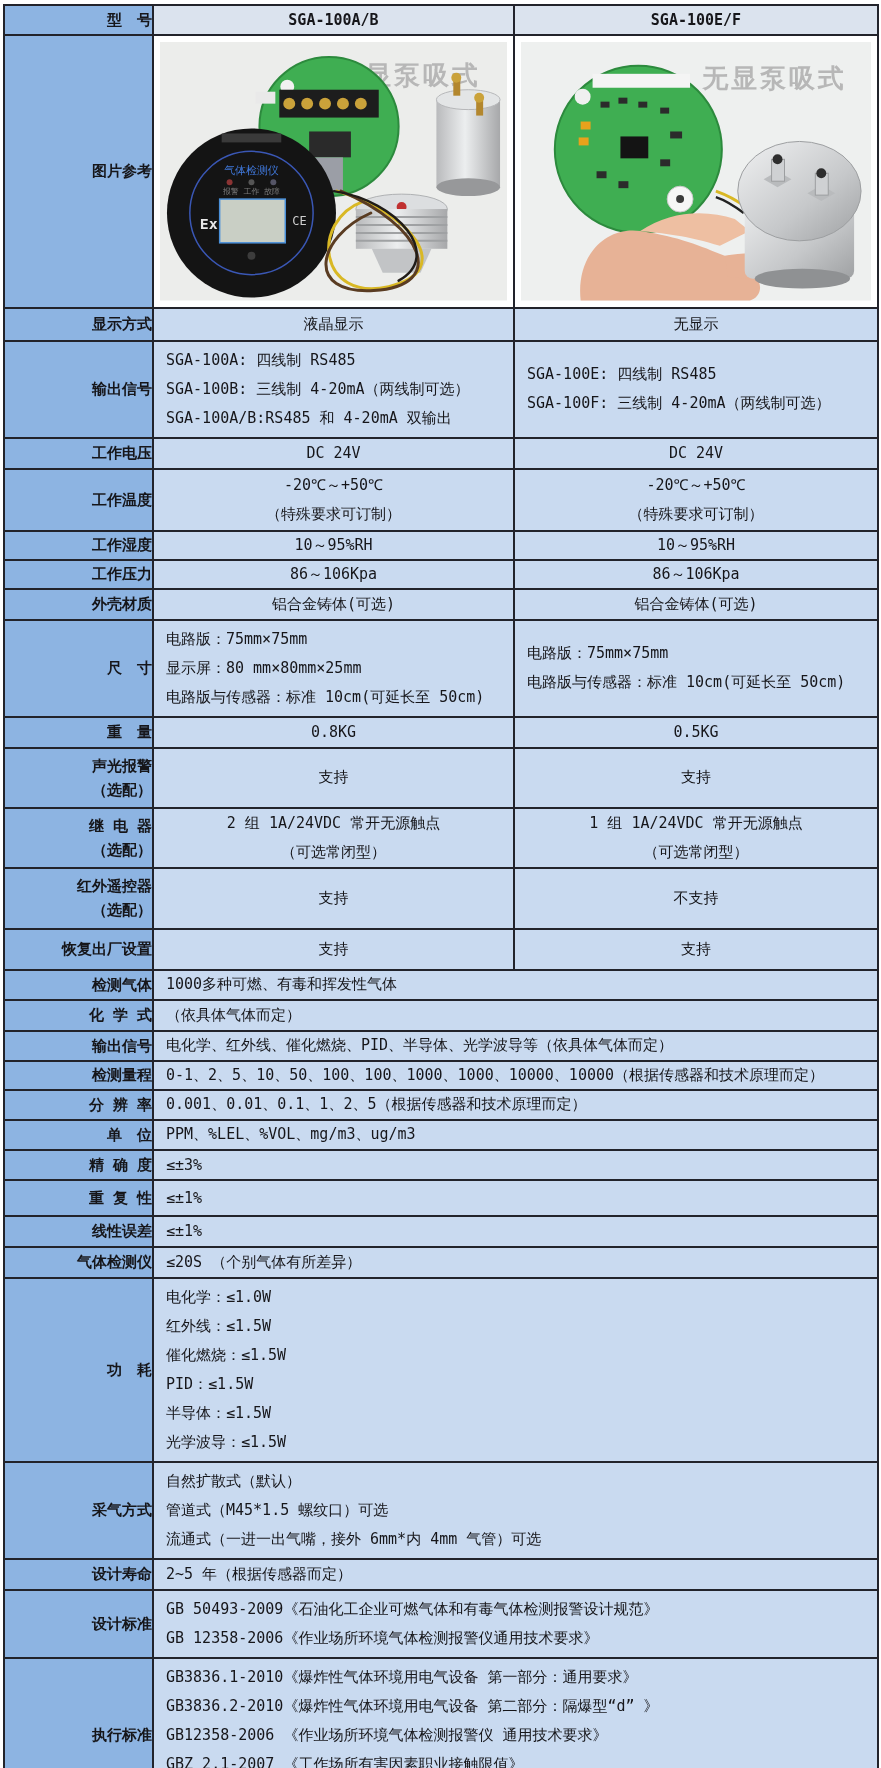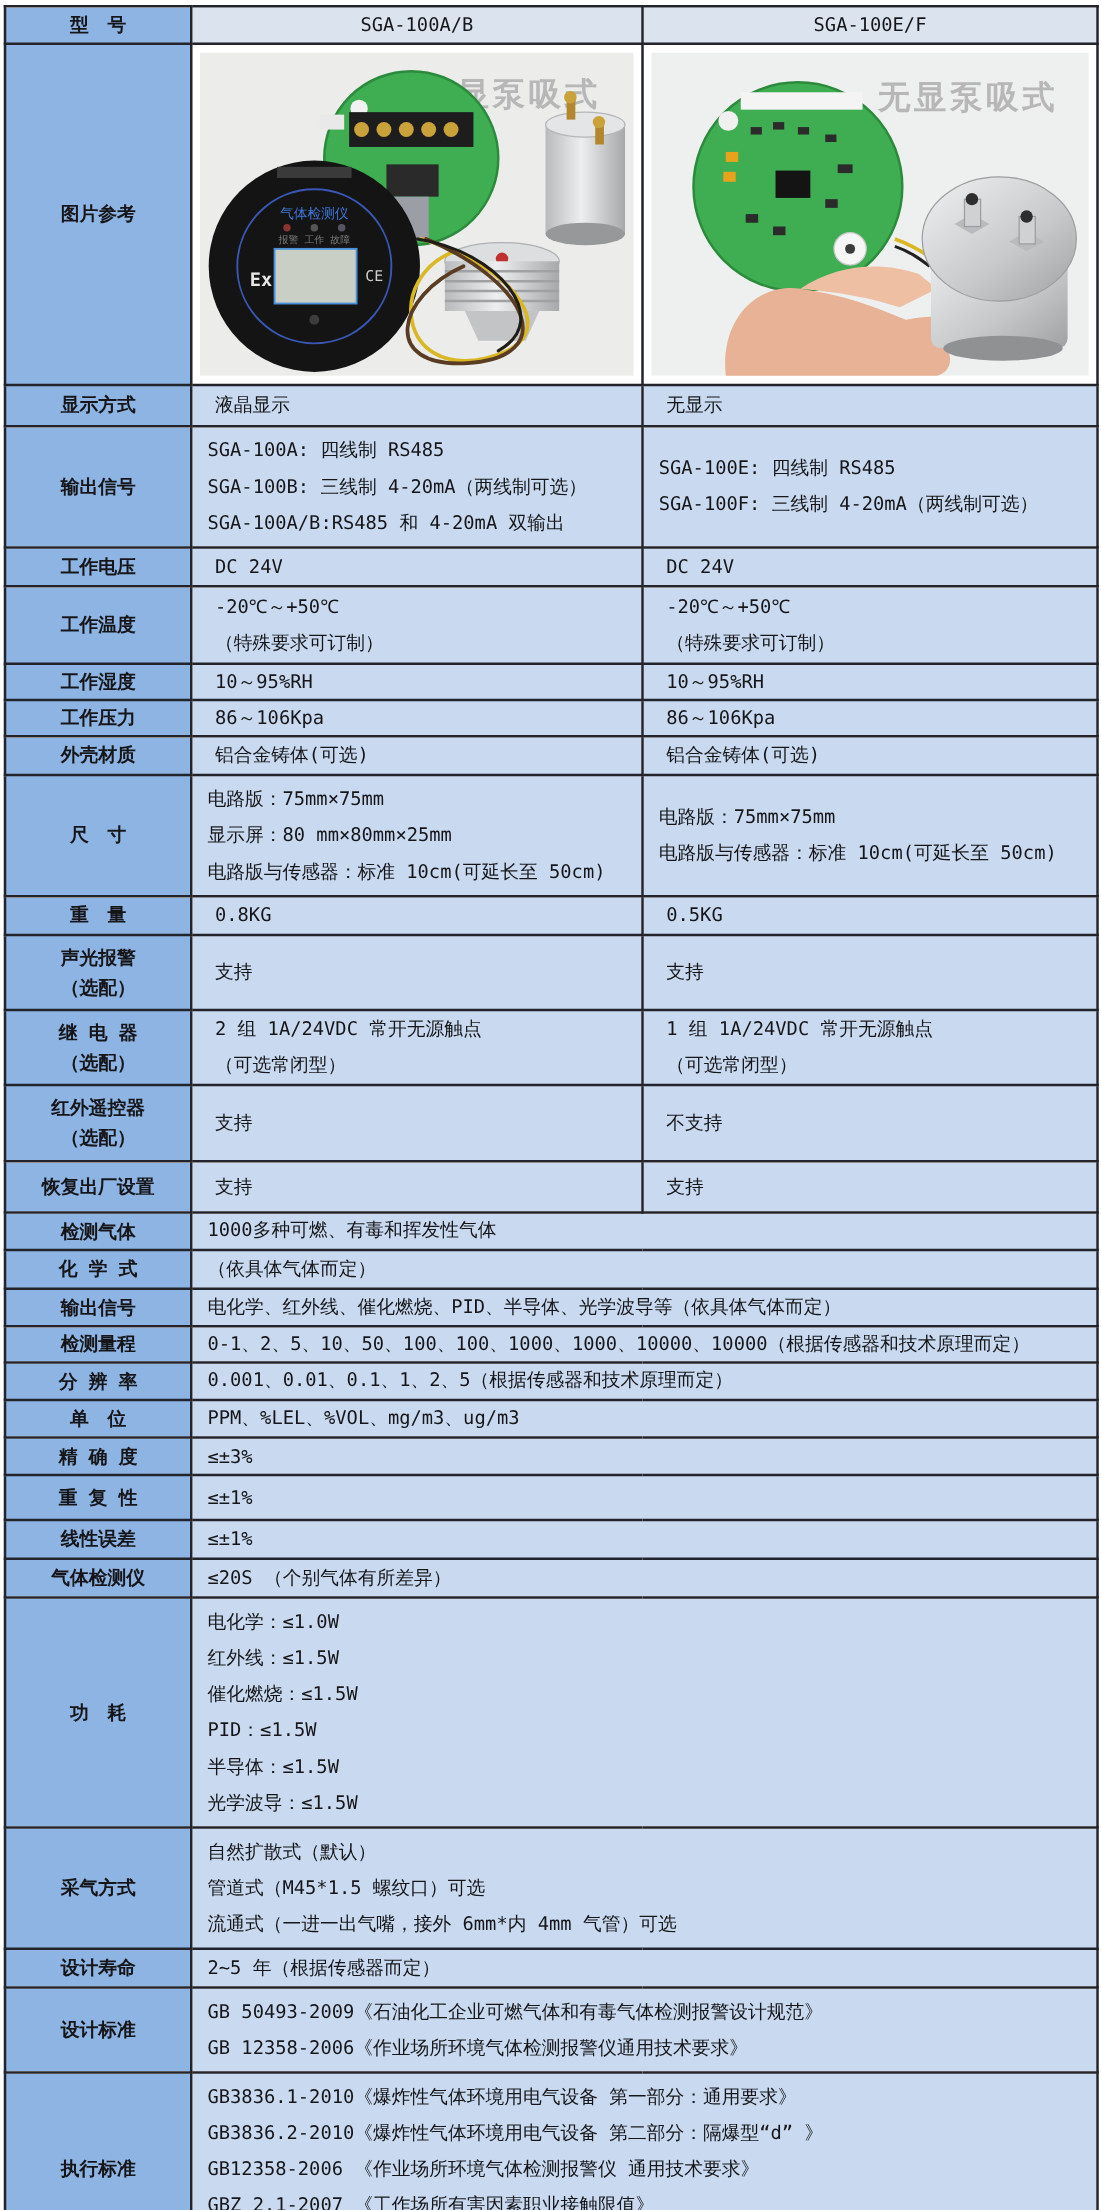--- a/index.html
+++ b/index.html
@@ -1,21 +1,21 @@
 <!DOCTYPE html>
 <html><head>
 <meta charset="utf-8">
 <style>
   html,body{margin:0;padding:0;background:#ffffff;}
   body{width:881px;height:1768px;font-family:"DejaVu Sans Mono","Liberation Mono",monospace;color:#16161a;}
   table.spec{border-collapse:collapse;table-layout:fixed;margin:4px 0 0 3px;width:874px;}
   td,th{border:2px solid #22232b;padding:0;vertical-align:middle;overflow:hidden;}
-  .lab{background:#8db4e2;font-weight:bold;text-align:center;font-size:15px;line-height:24px;margin-left:40px;}
-  .hd{background:#dbe3ee;font-weight:normal;text-align:center;font-size:15px;}
-  .dat{background:#c9daf0;font-size:15px;text-align:left;padding-left:18px;}
+  .lab{background:#8db4e2;font-weight:bold;text-align:right;font-size:15px;line-height:24px;margin-left:40px;}
+  .hd{background:#dbe3ee;font-weight:bold;text-align:center;font-size:15px;}
+  .dat{background:#c9daf0;font-size:15px;text-align:center;}
   .dat .line{line-height:29px;}
   .lft{text-align:left;padding:4px 8px 4px 12px;}
   .photo-cell{background:#ffffff;padding:6px;}
   .photo-cell svg{width:100%;height:100%;display:block;}
   .wm{font-size:26px;font-weight:bold;fill:#b7b7b7;letter-spacing:3px;}
 </style>
 </head>
 <body>
 
 <table class="spec">

